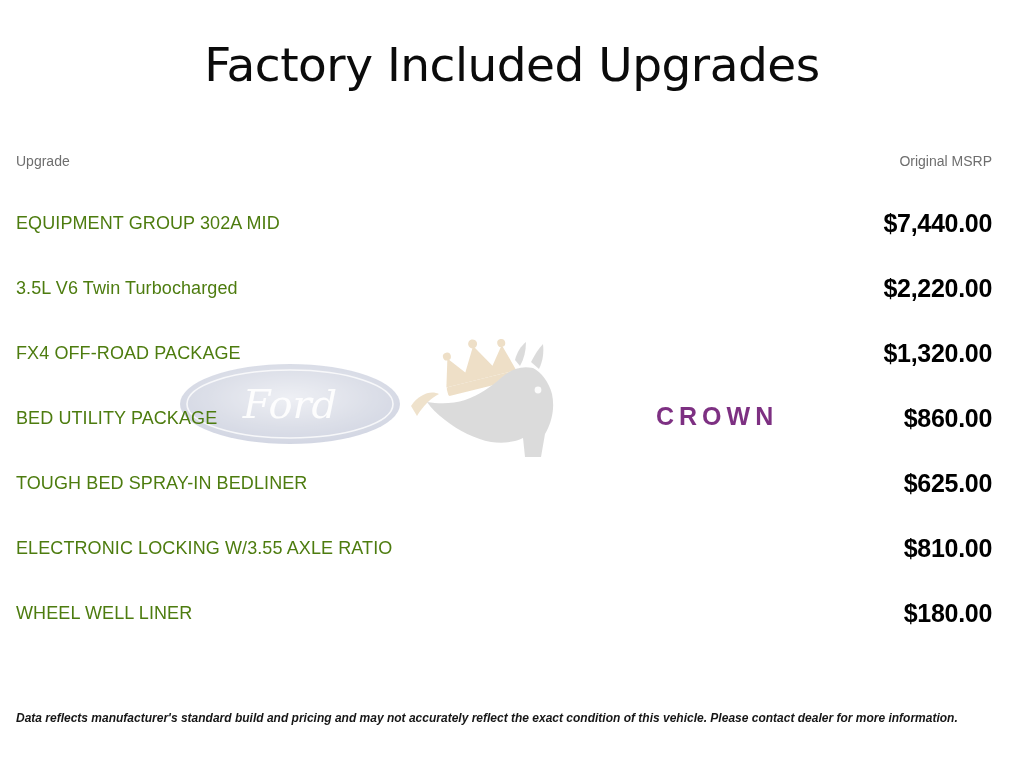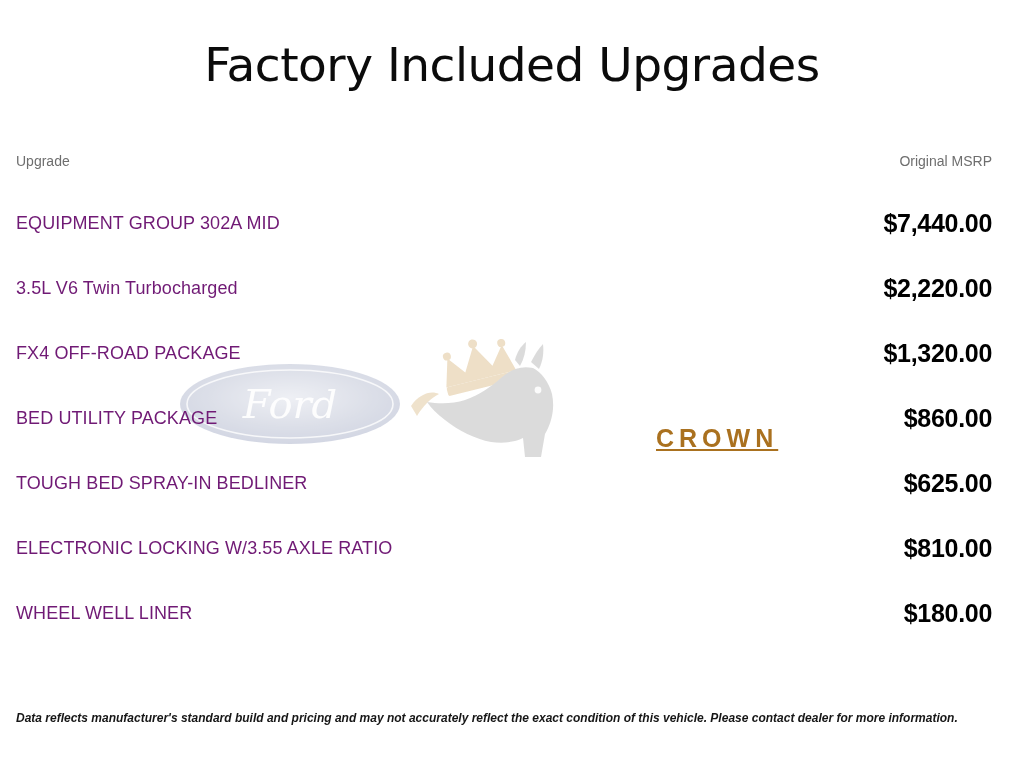--- a/index.html
+++ b/index.html
@@ -61,31 +61,30 @@
     letter-spacing: 6px;
     color: #e8d3b0;
     opacity: 0.85;
     white-space: nowrap;
     overflow: hidden;
   }
 
   .wm-crown-text {
     position: absolute;
     left: 656px;
-    top: 424px;
+    top: 402px;
     width: 150px;
     font-family: "Liberation Sans", sans-serif;
     font-weight: 700;
     font-size: 25px;
     line-height: 28px;
     letter-spacing: 5px;
-    color: #a16207;
+    color: #701a75;
     opacity: 0.9;
     white-space: nowrap;
-    text-decoration: underline;
   }
 
   
   #content {
     position: relative;
     z-index: 2;
     width: 1024px;
     height: 552px;
     padding: 0 16px 0 8px;
     text-decoration: underline;
@@ -132,21 +131,21 @@
     padding: 0;
     height: 65px;
     vertical-align: middle;
   }
 
   td.cell-label {
     text-align: left;
     font-size: 18px;
     line-height: 24px;
     font-weight: 400;
-    color: #701a75;
+    color: #4d7c0f;
     letter-spacing: 0.1px;
     white-space: nowrap;
   }
 
   td.cell-price {
     text-align: right;
     font-size: 25px;
     line-height: 30px;
     font-weight: 700;
     color: #000000;

